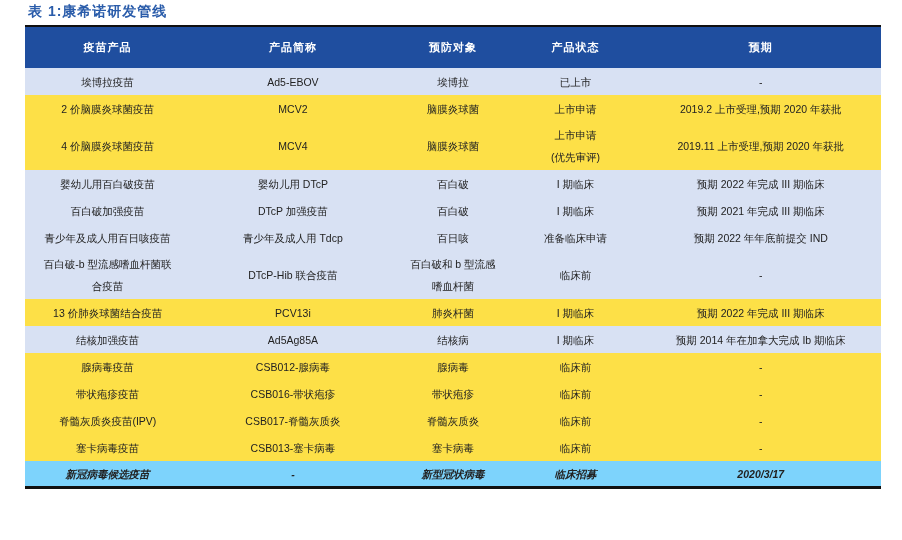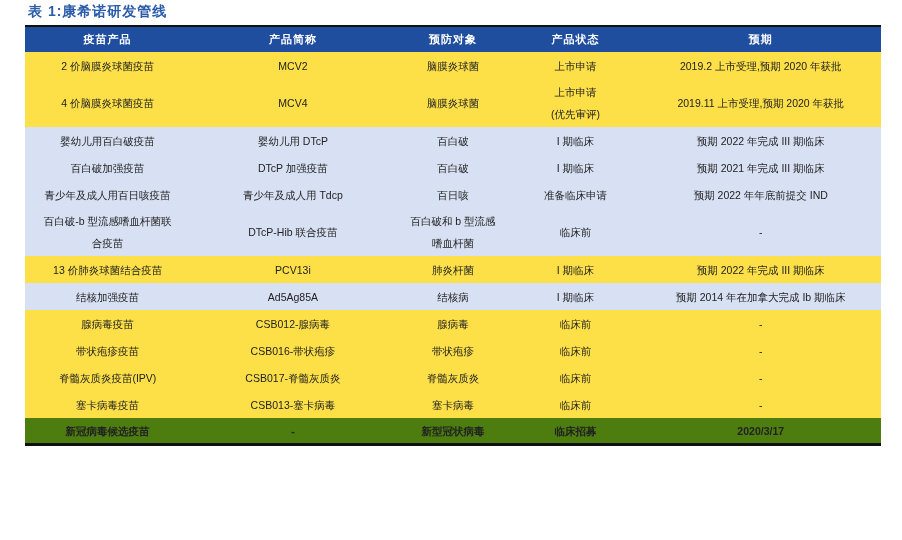--- a/index.html
+++ b/index.html
@@ -17,33 +17,33 @@
     margin-left: 25px;
     width: 856px;
     border-collapse: collapse;
     table-layout: fixed;
     border-top: 2px solid #101010;
     border-bottom: 3px solid #101010;
   }
   table.pipeline thead th {
     background: #1F4E9F; color: #ffffff;
     font-size: 11px; font-weight: bold;
-    height: 25px; padding: 0 2px; text-align: center;
+    height: 25px; padding: 8px 2px; text-align: center;
     letter-spacing: 1px;
   }
   table.pipeline td {
     font-size: 10.5px; color: #222222;
     line-height: 22px; padding: 2px 3px;
     text-align: center; vertical-align: middle;
     white-space: pre-line;
   }
   tr.single td { height: 23px; }
   tr.band-white td { background: #fde047; }
   tr.band-blue  td { background: #D8E1F3; }
-  tr.band-gold  td { background: #4d7c0f; font-weight: bold; height: 21px; line-height: 20px; }
+  tr.band-gold  td { background: #7dd3fc; font-weight: bold; height: 21px; line-height: 20px; font-style: italic; }
 </style>
 </head>
 <body>
 
 <div class="page">
   <div class="fig-title">表 1:康希诺研发管线</div>
   <table class="pipeline">
     <colgroup>
       <col style="width:19.3%">
       <col style="width:24.0%">
@@ -54,20 +54,27 @@
     <thead>
       <tr>
           <th>疫苗产品</th>
           <th>产品简称</th>
           <th>预防对象</th>
           <th>产品状态</th>
           <th>预期</th>
         </tr>
     </thead>
     <tbody>
+        <tr class="band-blue single">
+          <td>埃博拉疫苗</td>
+          <td>Ad5-EBOV</td>
+          <td>埃博拉</td>
+          <td>已上市</td>
+          <td>-</td>
+        </tr>
         <tr class="band-white single">
           <td>2 价脑膜炎球菌疫苗</td>
           <td>MCV2</td>
           <td>脑膜炎球菌</td>
           <td>上市申请</td>
           <td>2019.2 上市受理,预期 2020 年获批</td>
         </tr>
         <tr class="band-white">
           <td>4 价脑膜炎球菌疫苗</td>
           <td>MCV4</td>

